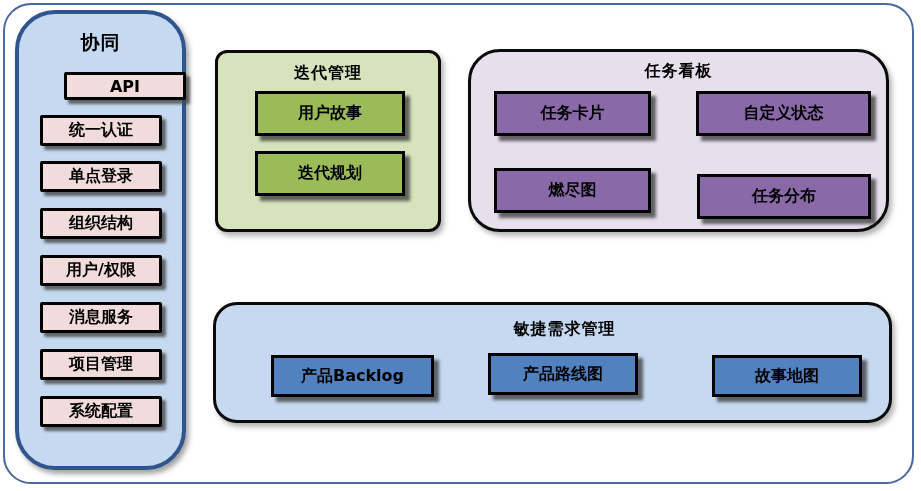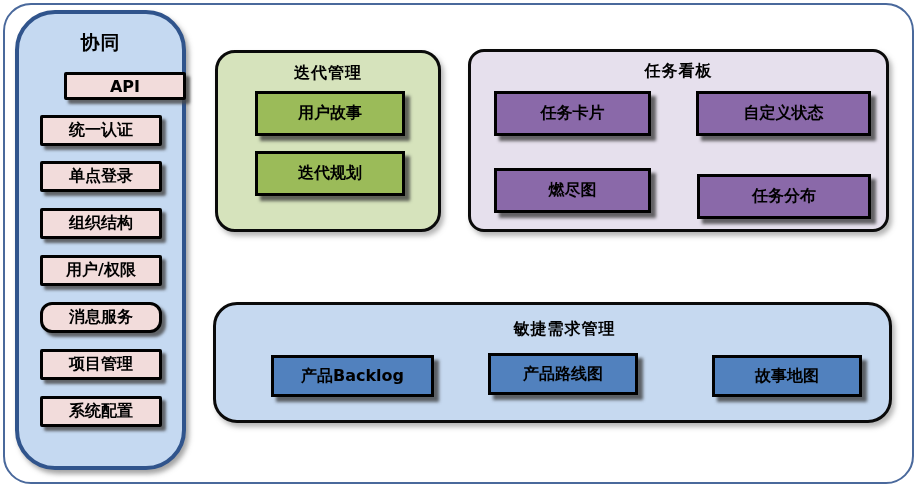--- a/index.html
+++ b/index.html
@@ -31,22 +31,22 @@
   }
   
   .group{
     position:absolute;border:3px solid #0a0a0a;box-sizing:border-box;
     box-shadow:3px 4px 5px rgba(110,110,110,.5);
   }
   .group-title{
     position:absolute;left:0;width:100%;text-align:center;
     font-size:16px;font-weight:bold;letter-spacing:1px;
   }
-  .group-iteration{left:215px;top:50px;width:226px;height:182px;background:#d6e3bc;border-radius:20px;}
-  .group-kanban{left:468px;top:49px;width:421px;height:183px;background:#e6e0ed;border-radius:16px;}
+  .group-iteration{left:215px;top:50px;width:226px;height:182px;background:#d6e3bc;border-radius:12px;}
+  .group-kanban{left:468px;top:49px;width:421px;height:183px;background:#e6e0ed;border-radius:32px;}
   .group-agile{left:213px;top:302px;width:679px;height:121px;background:#c6d9f0;border-radius:24px;}
   .node{
     position:absolute;border:3px solid #000;box-sizing:border-box;
     display:flex;align-items:center;justify-content:center;
     font-size:16px;font-weight:bold;
     box-shadow:5px 5px 3px rgba(55,55,55,.75);
   }
   .node-green{background:#9bbb59;}
   .node-purple{background:#8a69a9;}
   .node-blue{background:#5181be;}
@@ -57,21 +57,21 @@
 <div class="canvas">
   <div class="outer-frame"></div>
 
   <div class="sidebar">
     <div class="sidebar-title">协同</div>
     <div class="pill" style="top:58px;height:28px;margin-left:24px;">API</div>
     <div class="pill" style="top:101px;">统一认证</div>
     <div class="pill" style="top:147px;">单点登录</div>
     <div class="pill" style="top:194px;">组织结构</div>
     <div class="pill" style="top:241px;">用户/权限</div>
-    <div class="pill" style="top:288px;border-radius:12px;">消息服务</div>
+    <div class="pill" style="top:288px;">消息服务</div>
     <div class="pill" style="top:335px;">项目管理</div>
     <div class="pill" style="top:382px;">系统配置</div>
   </div>
 
   <div class="group group-iteration">
     <div class="group-title" style="top:10px;">迭代管理</div>
     <div class="node node-green" style="left:37px;top:38px;width:150px;height:45px;">用户故事</div>
     <div class="node node-green" style="left:37px;top:98px;width:150px;height:45px;">迭代规划</div>
   </div>
 

